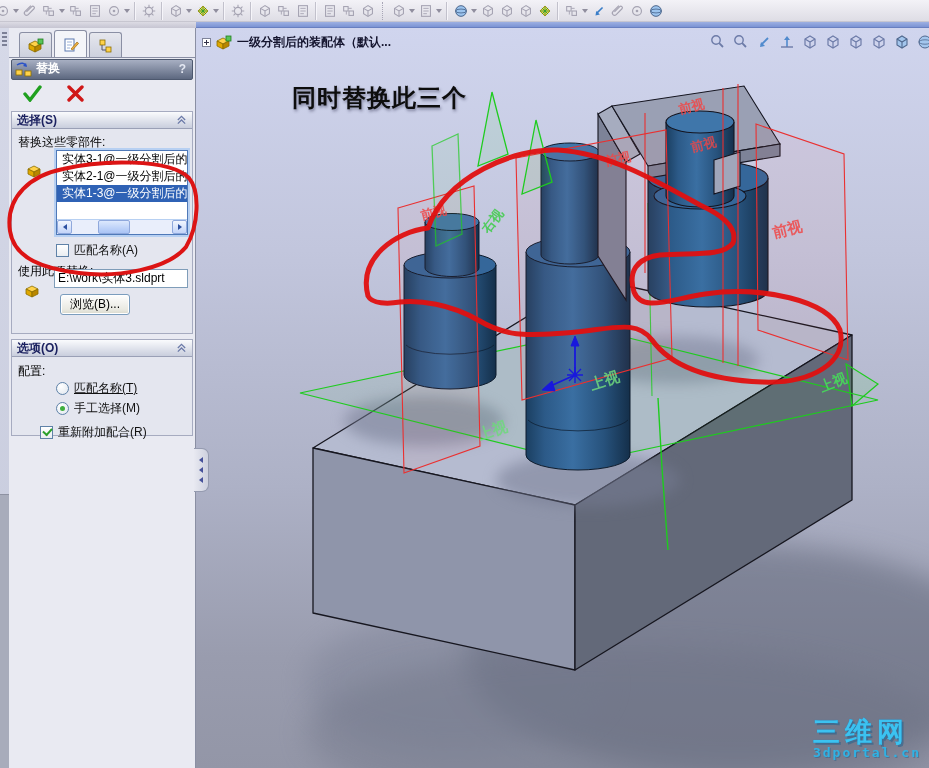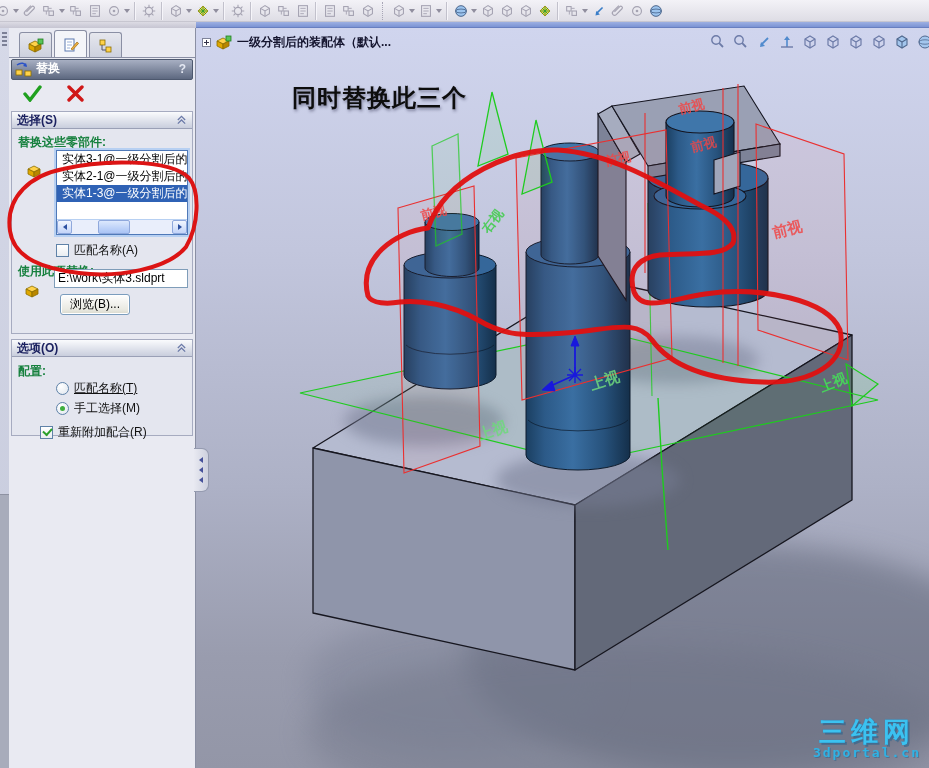--- a/index.html
+++ b/index.html
@@ -45,21 +45,21 @@
   .pm-actions { position:absolute; left:2px; top:54px; height:26px; display:flex; align-items:center; gap:24px; padding-left:12px; }
   .pm-actions svg { width:19px; height:17px; }
 
   .groupbox { position:absolute; left:2px; right:2px; border:1px solid #a6abc0; background:#e4e6ef; }
   .gb-sel { top:83px; height:223px; }
   .gb-opt { top:311px; height:97px; }
   .gb-header { height:17px; background:linear-gradient(#fafbfd,#c9cedd); border-bottom:1px solid #9aa0b6;
     display:flex; align-items:center; justify-content:space-between; padding:0 5px; font-weight:bold; color:#1c2260; }
   .gb-header svg { width:11px; height:10px; }
 
-  .lbl { position:absolute; color:#15803d;font-weight:bold; }
+  .lbl { position:absolute; color:#000000; }
 
   .part-icon { position:absolute; width:17px; height:15px; }
   .listbox { position:absolute; left:44px; top:38px; width:132px; height:85px; background:#fff;
     border:1px solid #4f79b8; box-shadow:0 0 0 2px #b7d0f2; display:flex; flex-direction:column; }
   .list-items { flex:1; overflow:hidden; }
   .list-item { height:17px; line-height:17px; padding-left:5px; white-space:nowrap; overflow:hidden; color:#000; }
   .list-item.sel { background:#2f62b5; color:#fff; }
   .hscroll { height:15px; display:flex; border-top:1px solid #b7d0f2; background:#e9eefb; }
   .sbtn { width:15px; height:14px; background:linear-gradient(#f2f6fe,#c3d4f8); border:1px solid #8fa8dc; border-radius:2px; display:flex; align-items:center; justify-content:center; }
   .sbtn.left::before { content:""; border-top:3px solid transparent; border-bottom:3px solid transparent; border-right:4px solid #2c50a0; }
@@ -90,21 +90,21 @@
   .vp-scene { position:absolute; left:0; top:0; }
   .tree-item { position:absolute; left:6px; top:6px; display:flex; align-items:center; gap:4px; color:#14142e; font-weight:bold; }
   .plusbox { width:9px; height:9px; border:1px solid #7f849a; background:#fff; position:relative; flex:0 0 auto; }
   .plusbox::before { content:""; position:absolute; left:1px; top:3px; width:5px; height:1px; background:#33334a; }
   .plusbox::after { content:""; position:absolute; left:3px; top:1px; width:1px; height:5px; background:#33334a; }
   .view-toolbar { position:absolute; top:4px; right:-6px; display:flex; gap:3px; color:#5c6c9c; }
   .vti { width:20px; height:19px; display:flex; align-items:center; justify-content:center; opacity:.85; }
   .vti svg { width:18px; height:18px; }
   .annotation { position:absolute; left:96px; top:54px; font-size:24px; font-weight:bold; color:#0d0d0d; letter-spacing:1px;
     text-shadow:1px 2px 3px rgba(40,40,70,.45); }
-  .watermark { position:absolute; right:8px; bottom:8px; text-align:center; font-family:"DejaVu Sans Mono", monospace; line-height:1.05; }
+  .watermark { position:absolute; right:8px; bottom:8px; text-align:left; font-family:"DejaVu Sans Mono", monospace; line-height:1.05; }
   .wm1 { font-size:27px; font-weight:bold; color:#3cc2f0; letter-spacing:5px; text-shadow:2px 2px 0 rgba(20,90,140,.45), 0 0 1px #1b86c8; }
   .wm2 { font-size:13px; font-weight:bold; color:#2fb2e4; letter-spacing:2px; text-shadow:1px 1px 0 rgba(20,90,140,.4); }
 
   .overlay { position:absolute; left:0; top:0; z-index:50; pointer-events:none; }
 </style>
 </head>
 <body>
 
 <svg width="0" height="0" style="position:absolute">
   <defs>

